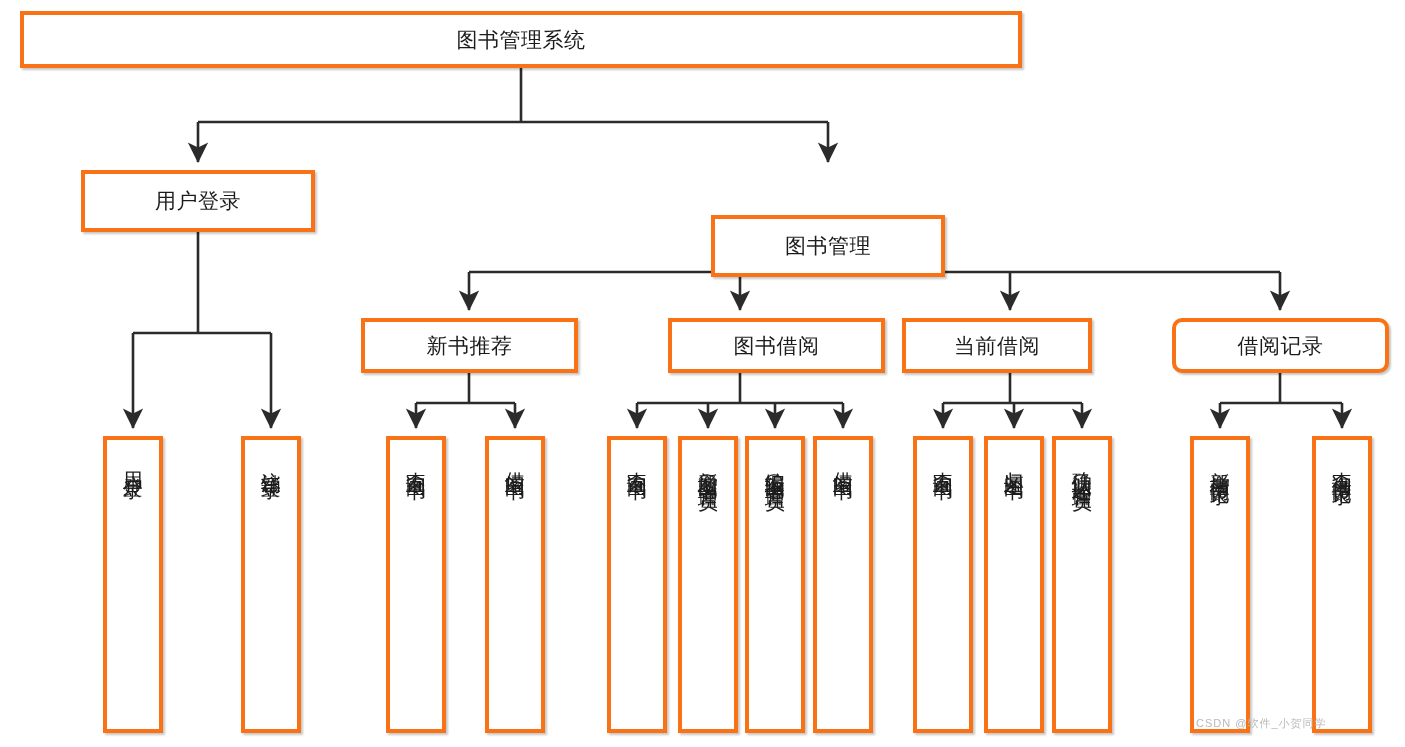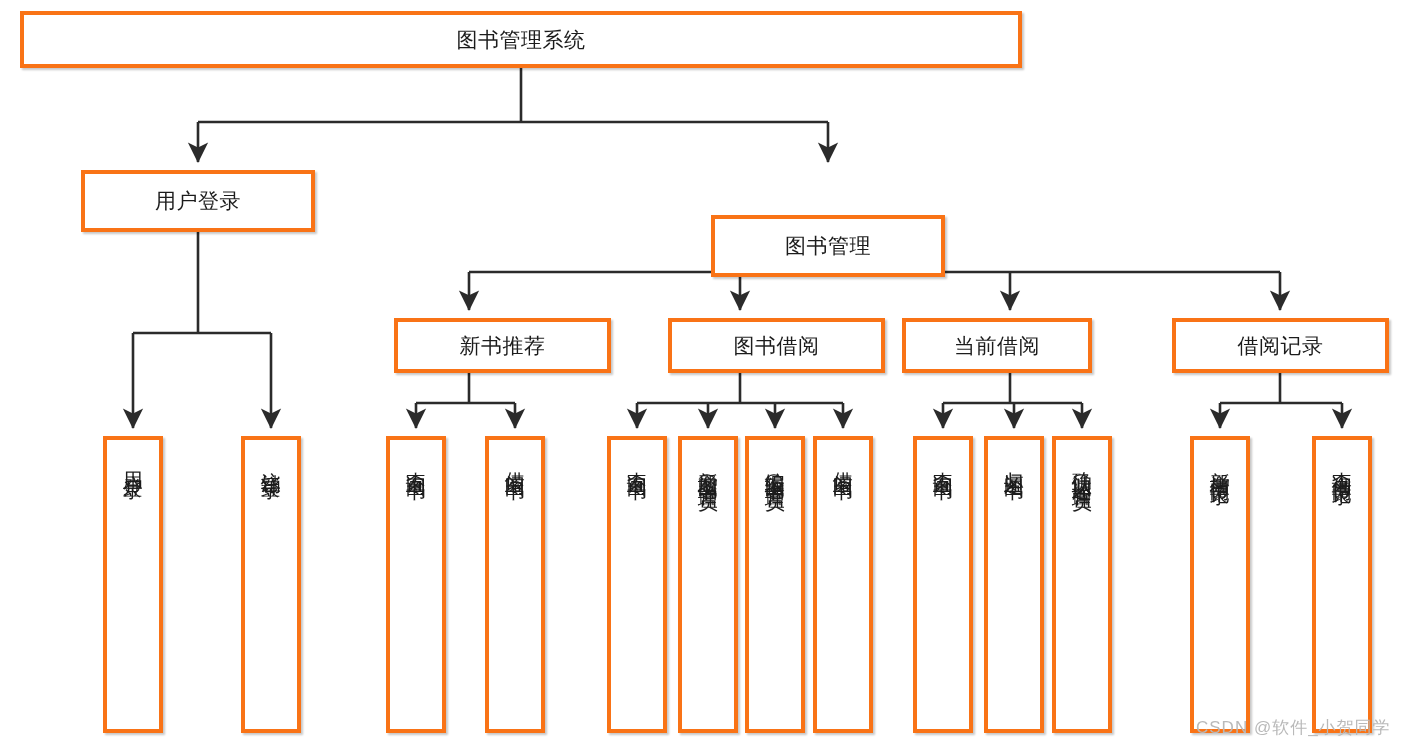--- a/index.html
+++ b/index.html
@@ -49,21 +49,21 @@
   .node-box.vertical .node-label {
     writing-mode: vertical-rl;
     text-orientation: upright;
     font-size: 20px;
     letter-spacing: 3px;
     white-space: nowrap;
   }
   .watermark {
     position: absolute;
     color: #b9b9b9;
-    font-size: 17px;
+    font-size: 11px;
     letter-spacing: 1px;
     white-space: nowrap;
     user-select: none;
   }
 </style>
 </head>
 <body>
 
 <div id="canvas">
 
@@ -122,30 +122,30 @@
     <span class="node-label">图书管理系统</span>
   </div>
 
   <div class="node-box" id="node-l2-0" style="left: 81px; top: 170px; width: 234px; height: 62px;">
     <span class="node-label">用户登录</span>
   </div>
   <div class="node-box" id="node-l2-1" style="left: 711px; top: 170px; width: 234px; height: 62px; margin-top: 45px;">
     <span class="node-label">图书管理</span>
   </div>
 
-  <div class="node-box" id="node-l3-0" style="left: 361px; top: 318px; width: 217px; height: 55px; margin-left: 33px;">
+  <div class="node-box" id="node-l3-0" style="left: 361px; top: 318px; width: 217px; height: 55px;">
     <span class="node-label">新书推荐</span>
   </div>
   <div class="node-box" id="node-l3-1" style="left: 632px; top: 318px; width: 217px; height: 55px; margin-left: 36px;">
     <span class="node-label">图书借阅</span>
   </div>
   <div class="node-box" id="node-l3-2" style="left: 902px; top: 318px; width: 190px; height: 55px;">
     <span class="node-label">当前借阅</span>
   </div>
-  <div class="node-box" id="node-l3-3" style="left: 1172px; top: 318px; width: 217px; height: 55px;">
+  <div class="node-box" id="node-l3-3" style="left: 1172px; top: 318px; width: 217px; height: 55px; border-radius: 10px;">
     <span class="node-label">借阅记录</span>
   </div>
 
   <div class="node-box vertical" id="node-leaf-0" style="left: 103px; top: 436px; width: 60px; height: 297px;">
     <span class="node-label">用户登录</span>
   </div>
   <div class="node-box vertical" id="node-leaf-1" style="left: 241px; top: 436px; width: 60px; height: 297px;">
     <span class="node-label">注销登录</span>
   </div>
   <div class="node-box vertical" id="node-leaf-2" style="left: 386px; top: 436px; width: 60px; height: 297px;">

